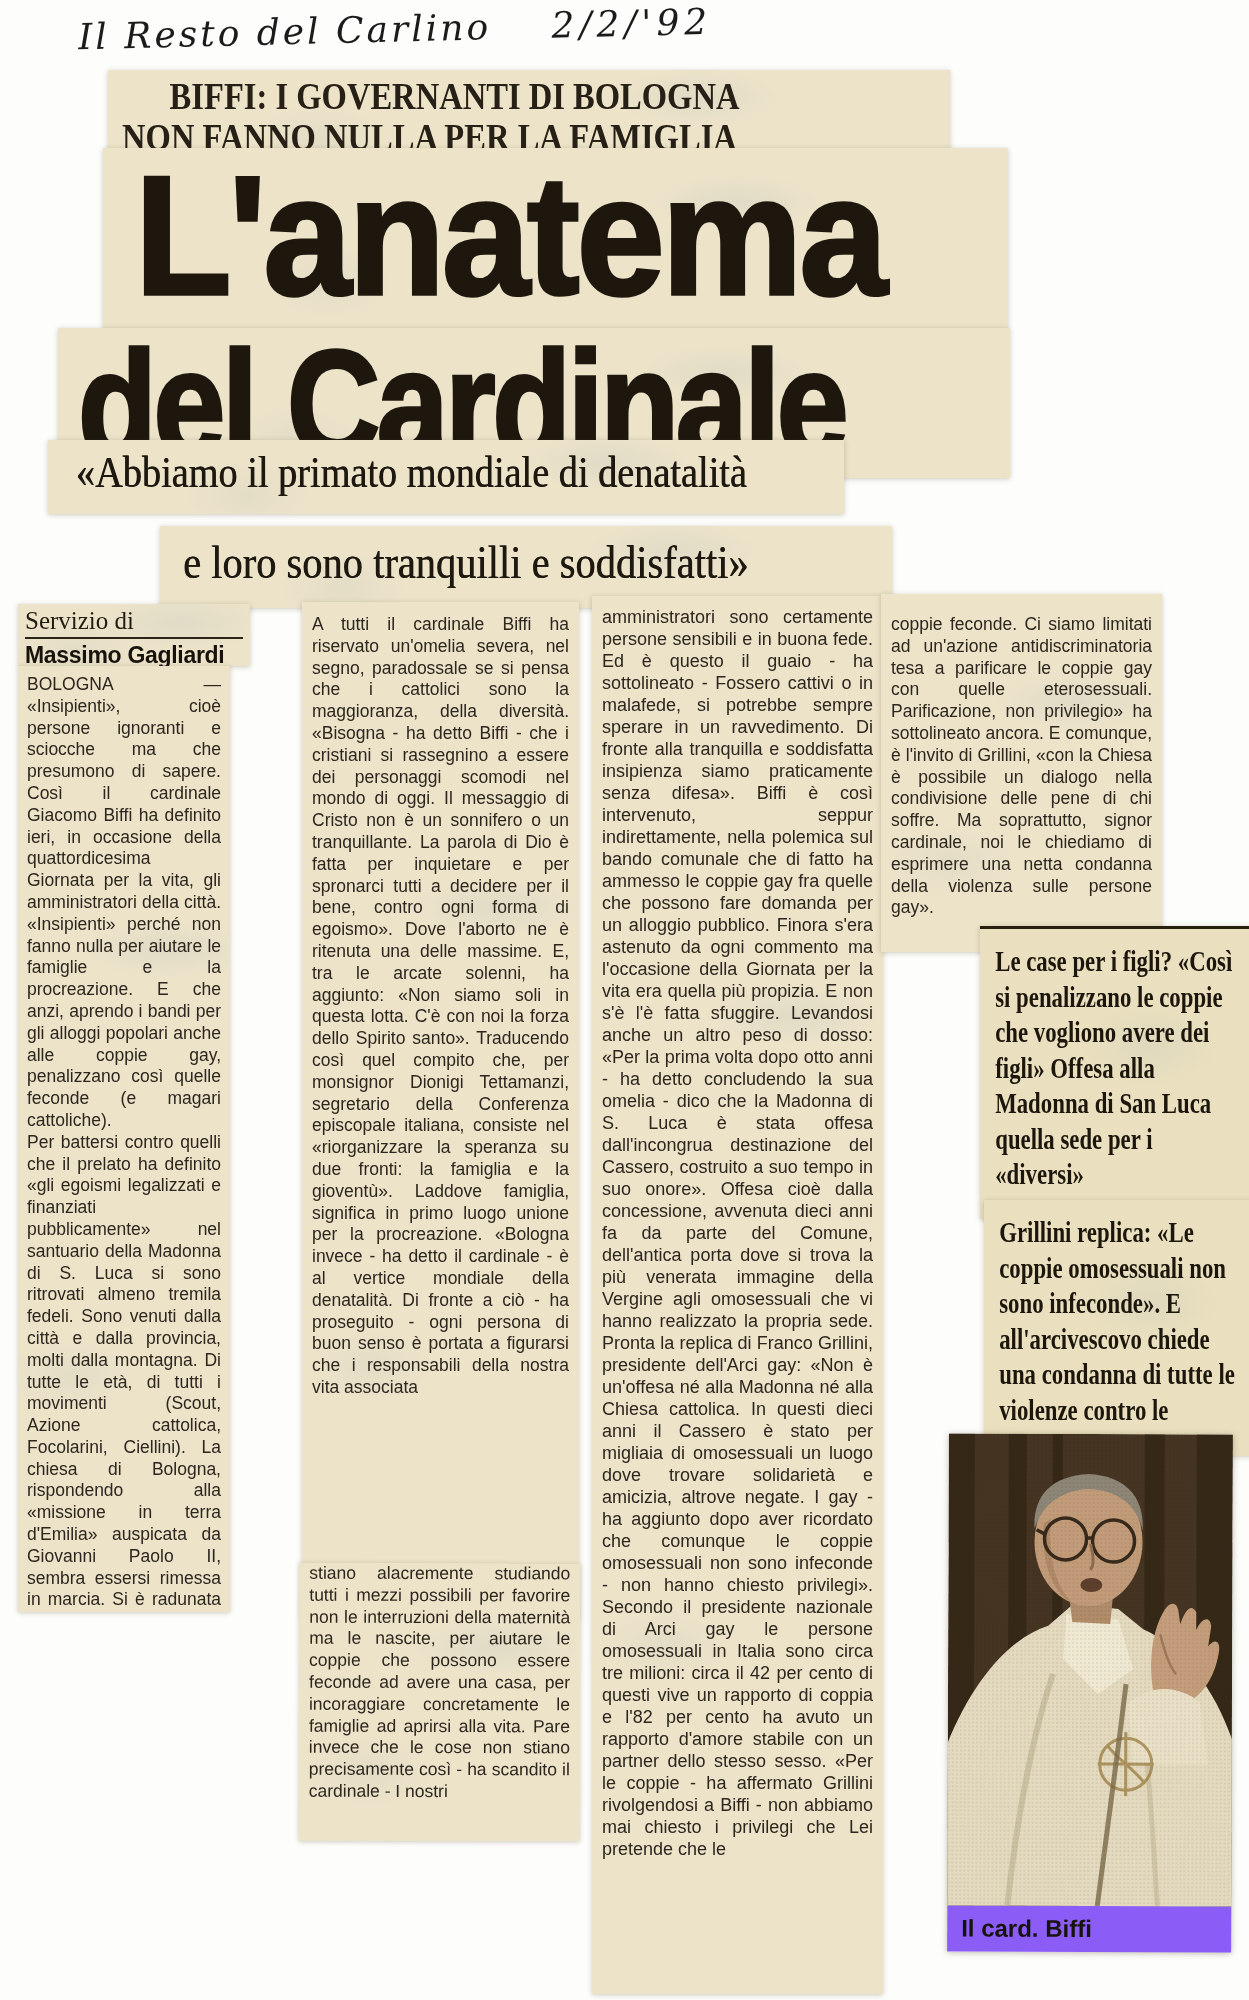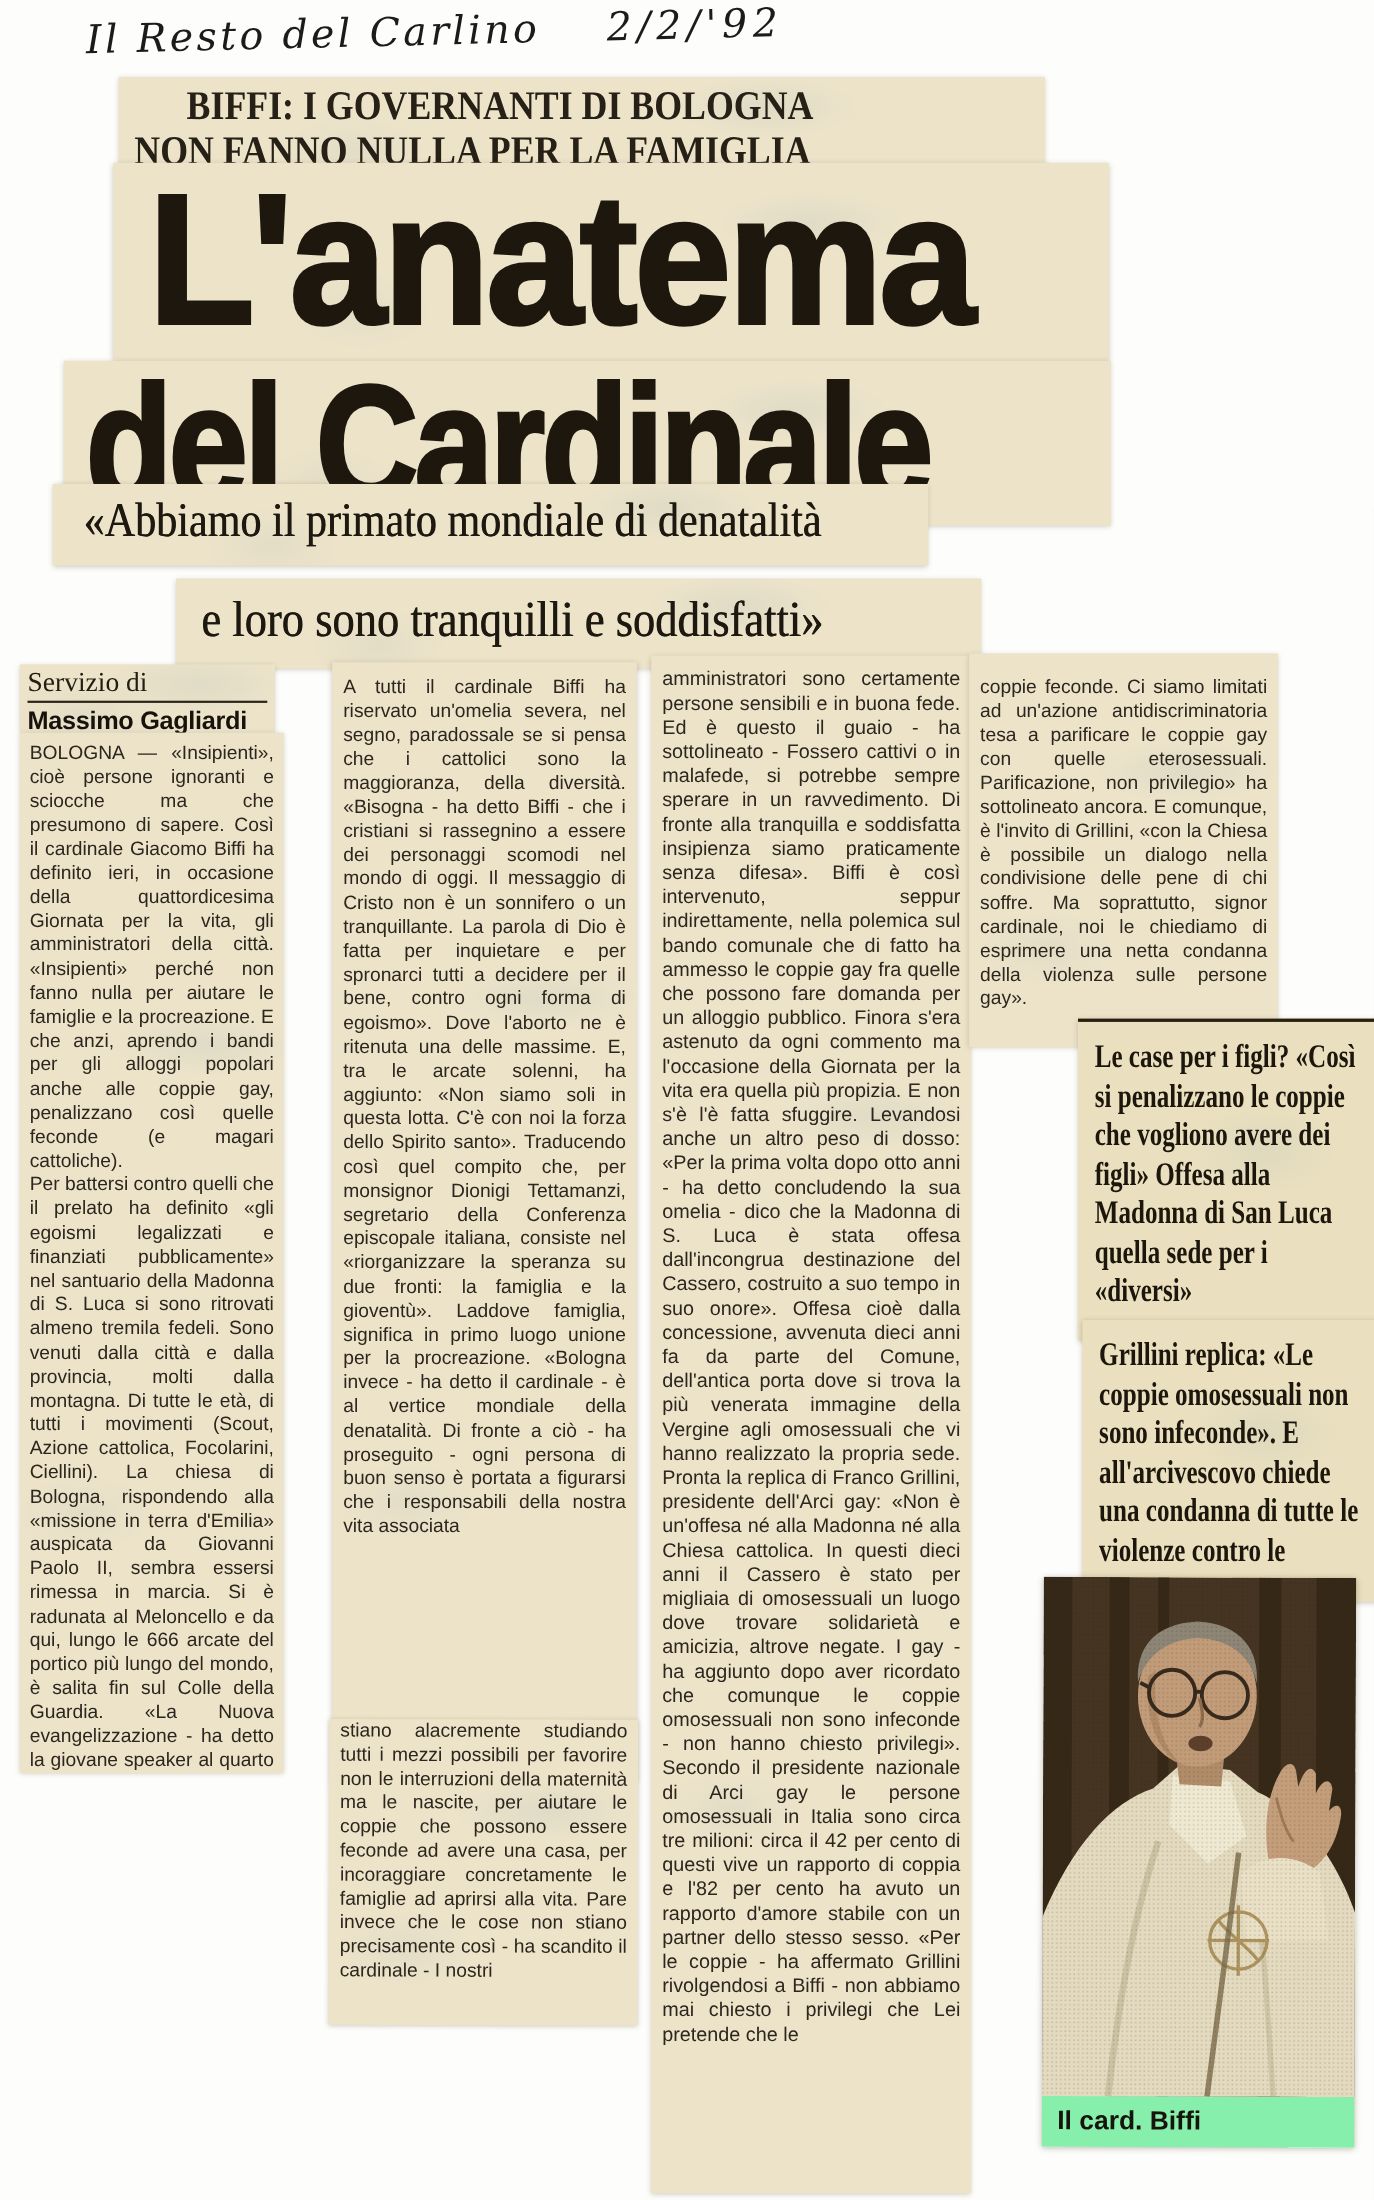--- a/index.html
+++ b/index.html
@@ -57,21 +57,21 @@
   .byline{left:18px;top:604px;width:232px;height:62px;padding:3px 7px;box-sizing:border-box;}
   .byline-prefix{font-family:"Liberation Serif",serif;font-size:25px;color:#221c12;}
   .byline-rule{border-top:2px solid #2c2517;margin:2px 0 3px;}
   .byline-author{font-family:"Liberation Sans",sans-serif;font-weight:700;font-size:23px;letter-spacing:-0.3px;color:#17130c;}
   
   .col{
     font-size:17.5px;line-height:21.8px;color:#2c261e;
     text-align:justify;box-sizing:border-box;overflow:hidden;
   }
   .col p{margin:0;}
-  .col1{left:18px;top:666px;width:240px;height:946px;padding:8px 9px;}
+  .col1{left:18px;top:666px;width:212px;height:946px;padding:8px 9px;}
   .col2a{left:302px;top:602px;width:277px;height:1018px;padding:12px 10px;}
   .col2b{left:299px;top:1563px;width:281px;height:278px;padding:0 10px;transform:rotate(0.15deg);}
   .col3{left:592px;top:596px;width:291px;height:1398px;padding:10px 10px;font-size:18px;line-height:22px;}
   .col4{left:881px;top:594px;width:281px;height:358px;padding:20px 10px;}
   
   .sb{background:
       radial-gradient(ellipse 100px 60px at 60% 40%, rgba(120,150,175,0.10), transparent 70%),
       #eae0bf; margin-left: 24px;}
   .sb1{left:956px;top:926px;width:282px;height:290px;border-top:3px solid #27200f;}
   .sb2{left:960px;top:1200px;width:278px;height:256px;}
@@ -81,21 +81,21 @@
     font-size:30px;line-height:35.5px;color:#1c160c;
     padding:14px 0 0 20px;margin:0;
   }
   
   .photo{
     position:absolute;left:948px;top:1434px;width:284px;margin:0;
     box-shadow:0 1px 6px rgba(70,60,35,0.35);transform:rotate(0.2deg);
   }
   .photo svg{display:block;}
   .photo figcaption{
-    background:#86efac;height:46px;box-sizing:border-box;
+    background:#8b5cf6;height:46px;box-sizing:border-box;
     font-family:"Liberation Sans",sans-serif;font-weight:700;
     font-size:24px;color:#17130d;padding:9px 0 0 14px;
   }
 </style>
 </head>
 <body>
 
 <div class="page">
 
   <div class="handnote">

